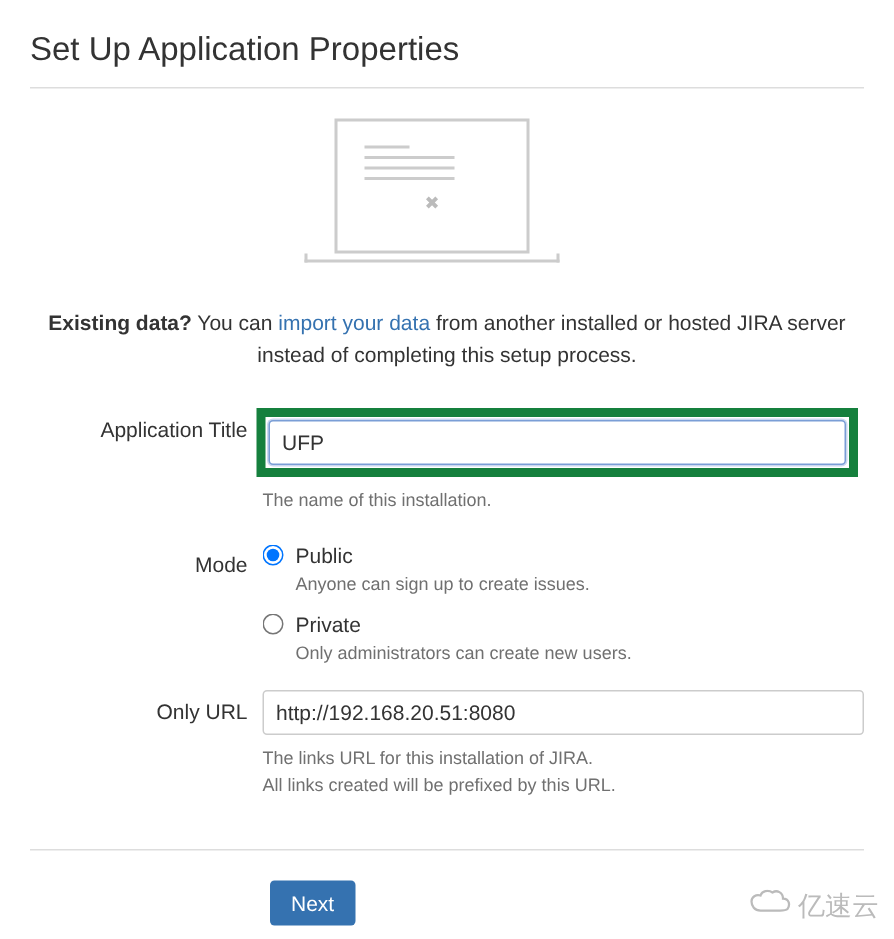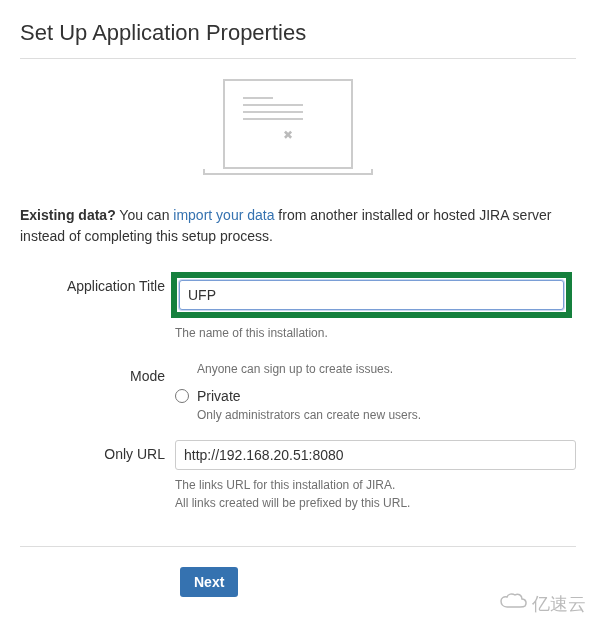--- a/index.html
+++ b/index.html
@@ -48,20 +48,21 @@
       height: 6px;
       border: 2px solid #ccc;
       border-top: none;
       margin-left: -20px;
     }
     .existing-data {
       font-size: 14px;
       color: #333;
       margin-bottom: 25px;
       line-height: 1.5;
+      text-align: center;
     }
     .existing-data .bold { font-weight: bold; }
     .existing-data .link { color: #3572b0; cursor: pointer; }
     .form-row {
       display: flex;
       margin-bottom: 6px;
     }
     .form-label {
       width: 155px;
       text-align: right;
@@ -127,21 +128,21 @@
     .button-row {
       padding-left: 160px;
     }
     .next-btn {
       background: #3572b0;
       color: #fff;
       border: none;
       border-radius: 3px;
       padding: 7px 14px;
       font-size: 14px;
-      font-weight: bold;
+      font-weight: normal;
       cursor: pointer;
     }
     .watermark {
       position: fixed;
       right: 10px;
       bottom: 10px;
       font-size: 18px;
       color: #bbb;
       display: flex;
       align-items: center;
@@ -179,20 +180,24 @@
     <span class="red-box" style="margin-left:-4px;">
       <input type="text" class="text-input highlighted" value="UFP" style="">
     </span>
     <div class="field-hint">The name of this installation.</div>
   </div>
 </div>
 
 <div class="form-row">
   <div class="form-label">Mode</div>
   <div class="form-field">
+    <div class="radio-row">
+      <input type="radio" name="mode" checked="" style="">
+      <span class="radio-label">Public</span>
+    </div>
     <div class="radio-hint">Anyone can sign up to create issues.</div>
     <div class="radio-row">
       <input type="radio" name="mode" style="">
       <span class="radio-label">Private</span>
     </div>
     <div class="radio-hint">Only administrators can create new users.</div>
   </div>
 </div>
 
 <div class="form-row">

